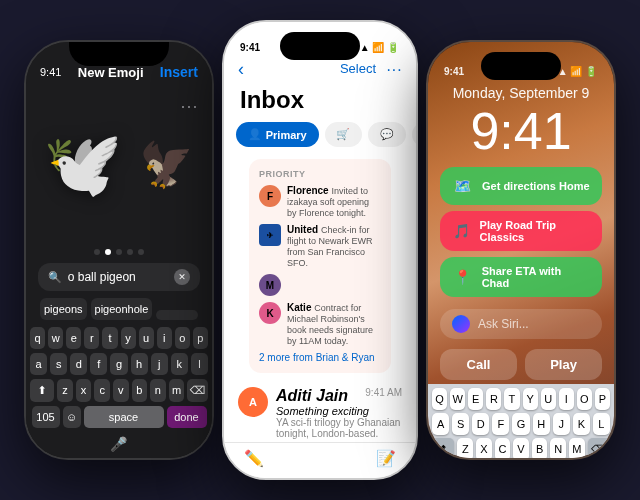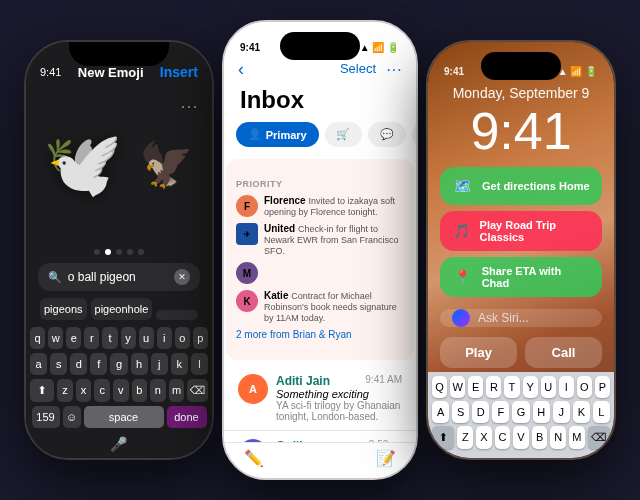--- a/index.html
+++ b/index.html
@@ -223,24 +223,24 @@
       border-radius: 20px;
       font-size: 11px;
       font-weight: 600;
       display: flex;
       align-items: center;
       gap: 4px;
     }
     .filter-tab.active { background: #0066cc; color: #fff; }
     .filter-tab.inactive { background: #f0f0f0; color: #555; }
     .priority-section {
-      margin: 4px 2px 6px;
+      margin: 4px 25px 6px;
       background: #fef3f0;
       border-radius: 12px;
-      padding: 20px 10px;
+      padding: 10px 10px;
     }
     .priority-header {
       font-size: 9px;
       font-weight: 700;
       color: #999;
       letter-spacing: 0.5px;
       margin-bottom: 6px;
     }
     .priority-item {
       display: flex;
@@ -281,21 +281,21 @@
       border-radius: 50%;
       flex-shrink: 0;
       display: flex;
       align-items: center;
       justify-content: center;
       font-size: 11px;
       font-weight: 700;
       color: #fff;
     }
     .email-details { flex: 1; }
-    .email-from { font-size: 12px; font-weight: 700; color: #0f766e; }
+    .email-from { font-size: 16px; font-weight: 700; color: #000000; font-style: italic; }
     .email-subject { font-size: 11px; color: #000; font-style: italic; }
     .email-preview { font-size: 10px; color: #888; }
     .email-time { font-size: 10px; color: #999; }
     .p2-bottom {
       display: flex;
       justify-content: space-between;
       align-items: center;
       padding: 6px 20px 10px;
       border-top: 0.5px solid #e5e5e5;
     }
@@ -357,21 +357,21 @@
       border-radius: 6px;
       display: flex;
       align-items: center;
       justify-content: center;
       font-size: 14px;
     }
     .siri-bar {
       margin: 4px 12px;
       background: rgba(255,255,255,0.15);
       border-radius: 20px;
-      padding: 0 12px;
+      padding: 6px 12px;
       display: flex;
       align-items: center;
       gap: 8px;
       color: rgba(255,255,255,0.7);
       font-size: 12px;
     }
     .siri-icon {
       width: 18px;
       height: 18px;
       background: linear-gradient(135deg, #0066ff, #9933ff);
@@ -480,21 +480,21 @@
           <div class="kb-key">z</div>
           <div class="kb-key">x</div>
           <div class="kb-key">c</div>
           <div class="kb-key">v</div>
           <div class="kb-key">b</div>
           <div class="kb-key">n</div>
           <div class="kb-key">m</div>
           <div class="kb-key del">⌫</div>
         </div>
         <div class="kb-row">
-          <div class="kb-key wide">159</div>
+          <div class="kb-key wide">105</div>
           <div class="kb-key">☺</div>
           <div class="kb-key space">space</div>
           <div class="kb-key done">done</div>
         </div>
         <div class="mic-bar">
           <span style="color:#8e8e93;font-size:14px;">🎤</span>
         </div>
       </div>
     </div>
   </div>
@@ -600,22 +600,22 @@
         <div class="la-item la-green2">
           <div class="la-icon">📍</div>
           <span>Share ETA with Chad</span>
         </div>
       </div>
       <div class="siri-bar">
         <div class="siri-icon"></div>
         <span>Ask Siri...</span>
       </div>
       <div class="call-play-row">
+        <div class="call-play-btn">Call</div>
         <div class="call-play-btn">Play</div>
-        <div class="call-play-btn">Call</div>
       </div>
       <div class="keyboard-light-section">
         <div class="kb-row-light">
           <div class="kb-key-light">Q</div>
           <div class="kb-key-light">W</div>
           <div class="kb-key-light">E</div>
           <div class="kb-key-light">R</div>
           <div class="kb-key-light">T</div>
           <div class="kb-key-light">Y</div>
           <div class="kb-key-light">U</div>

